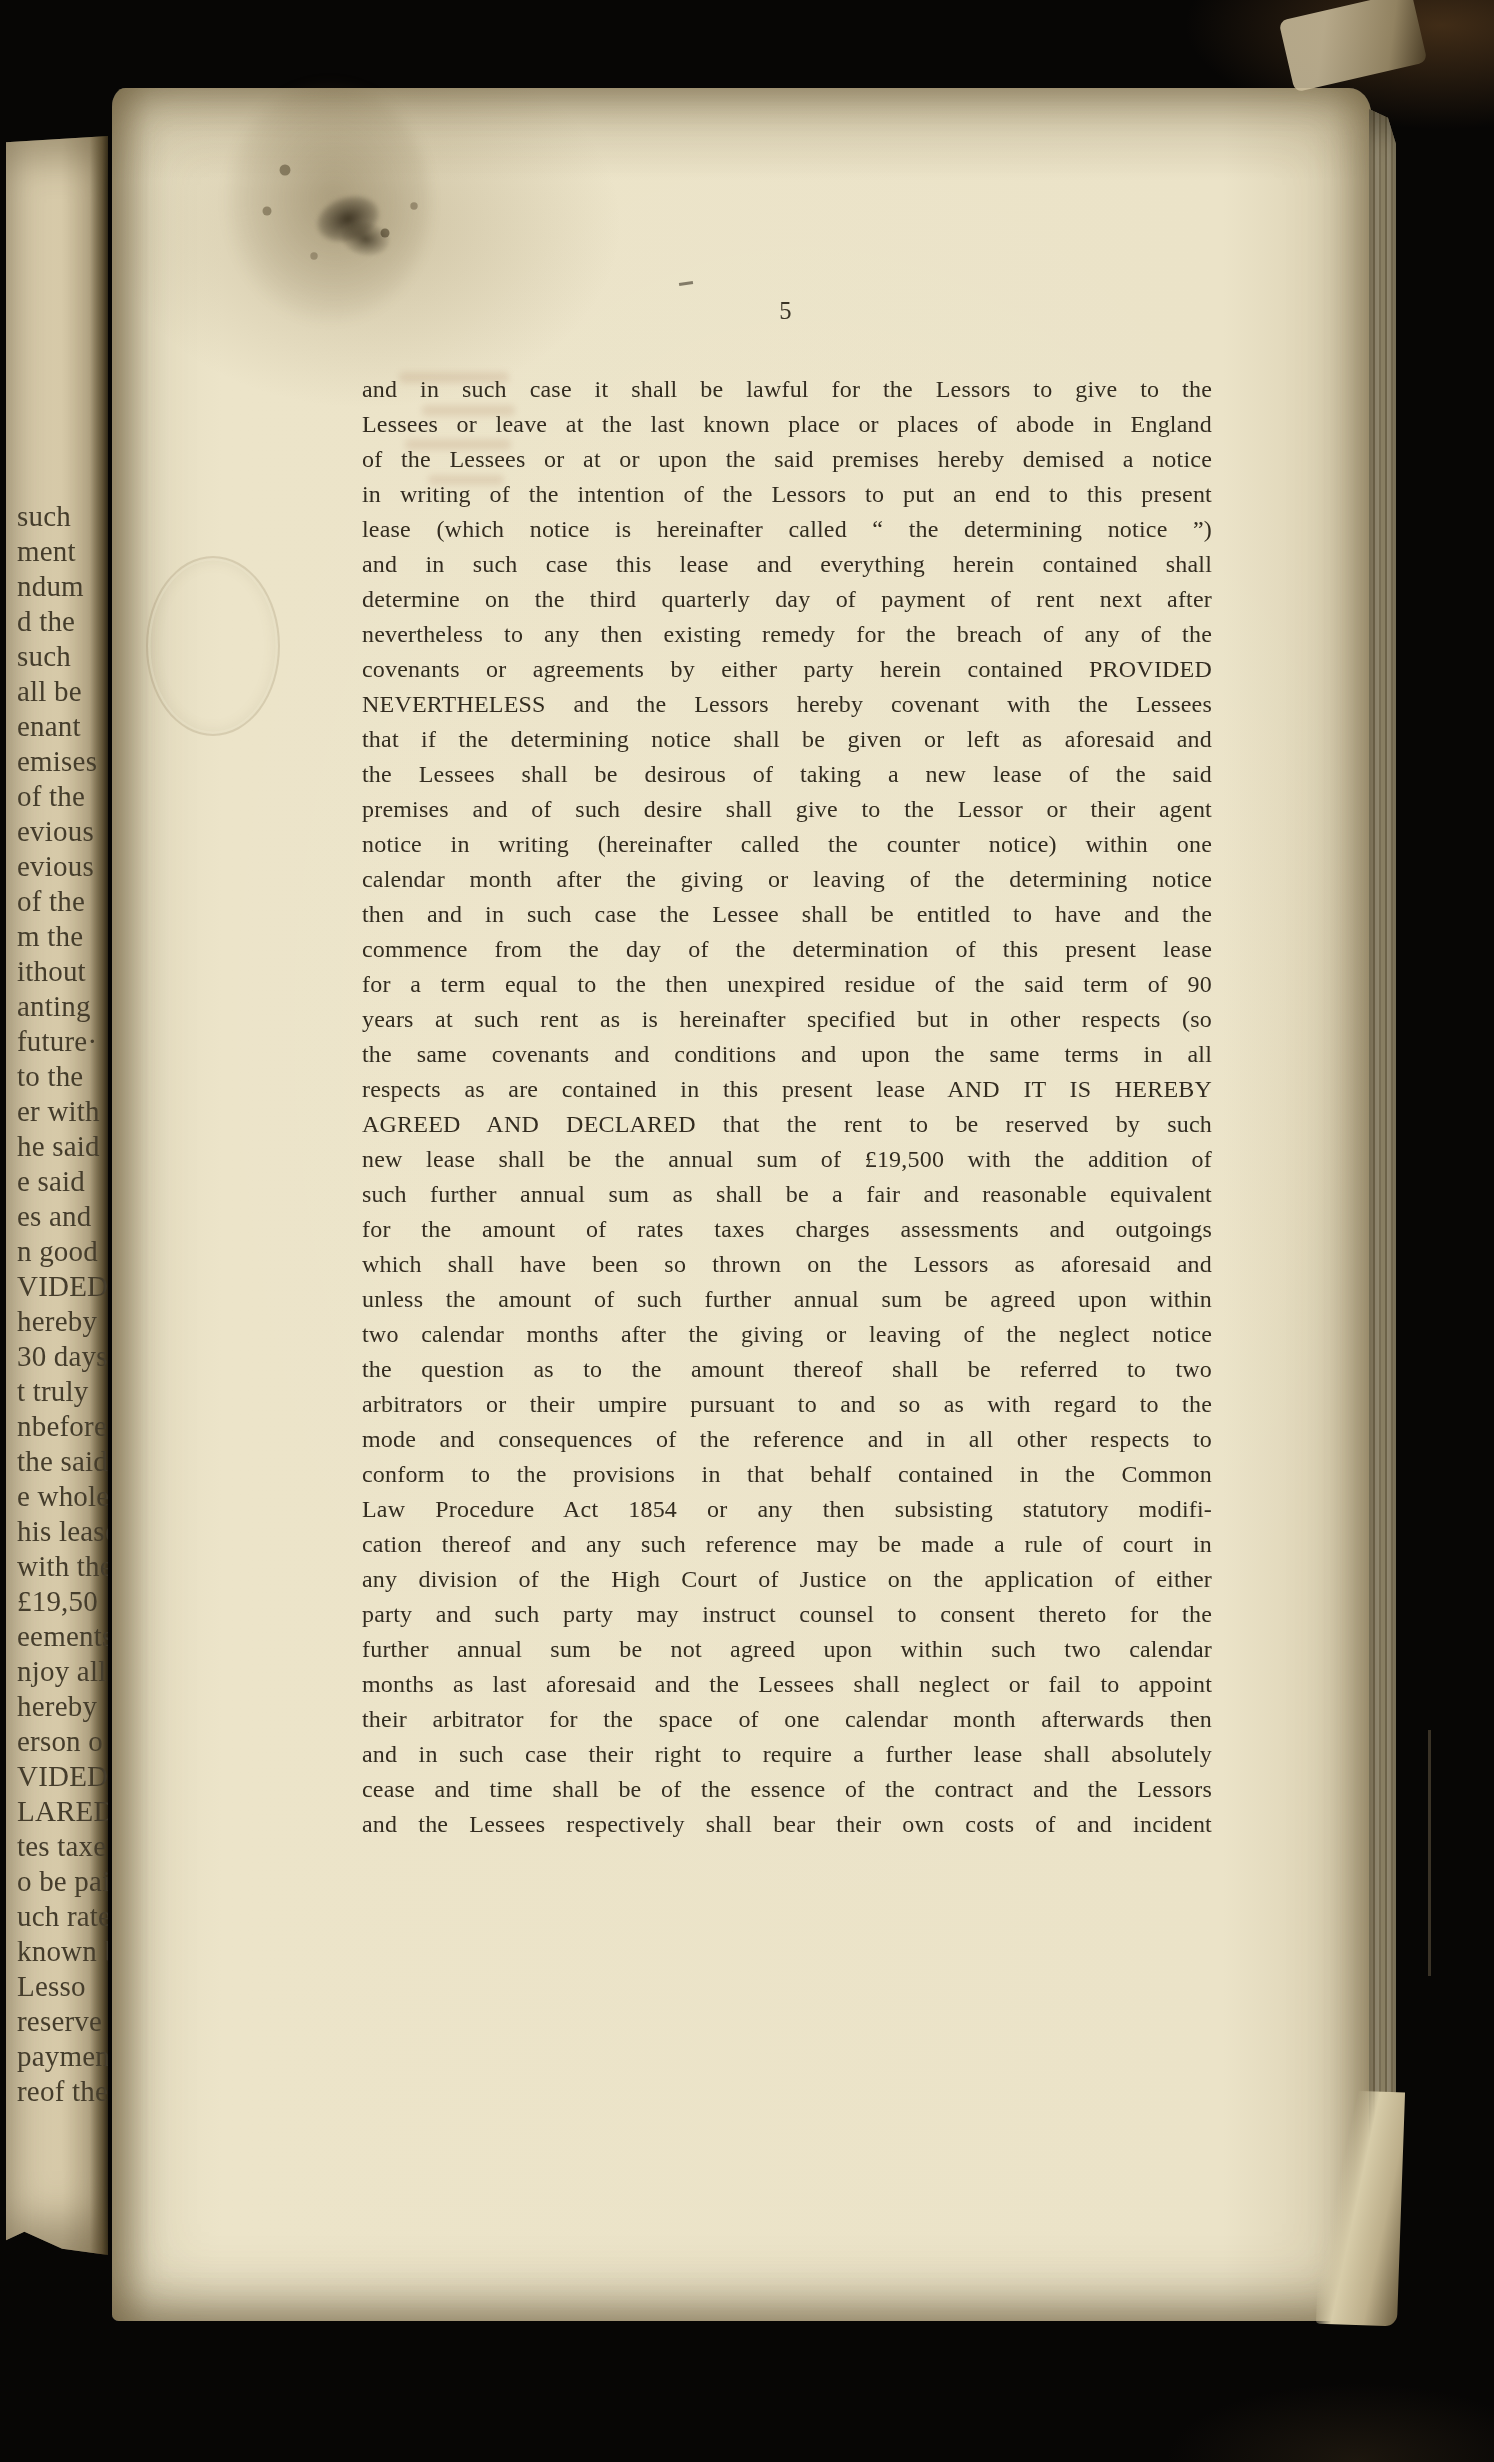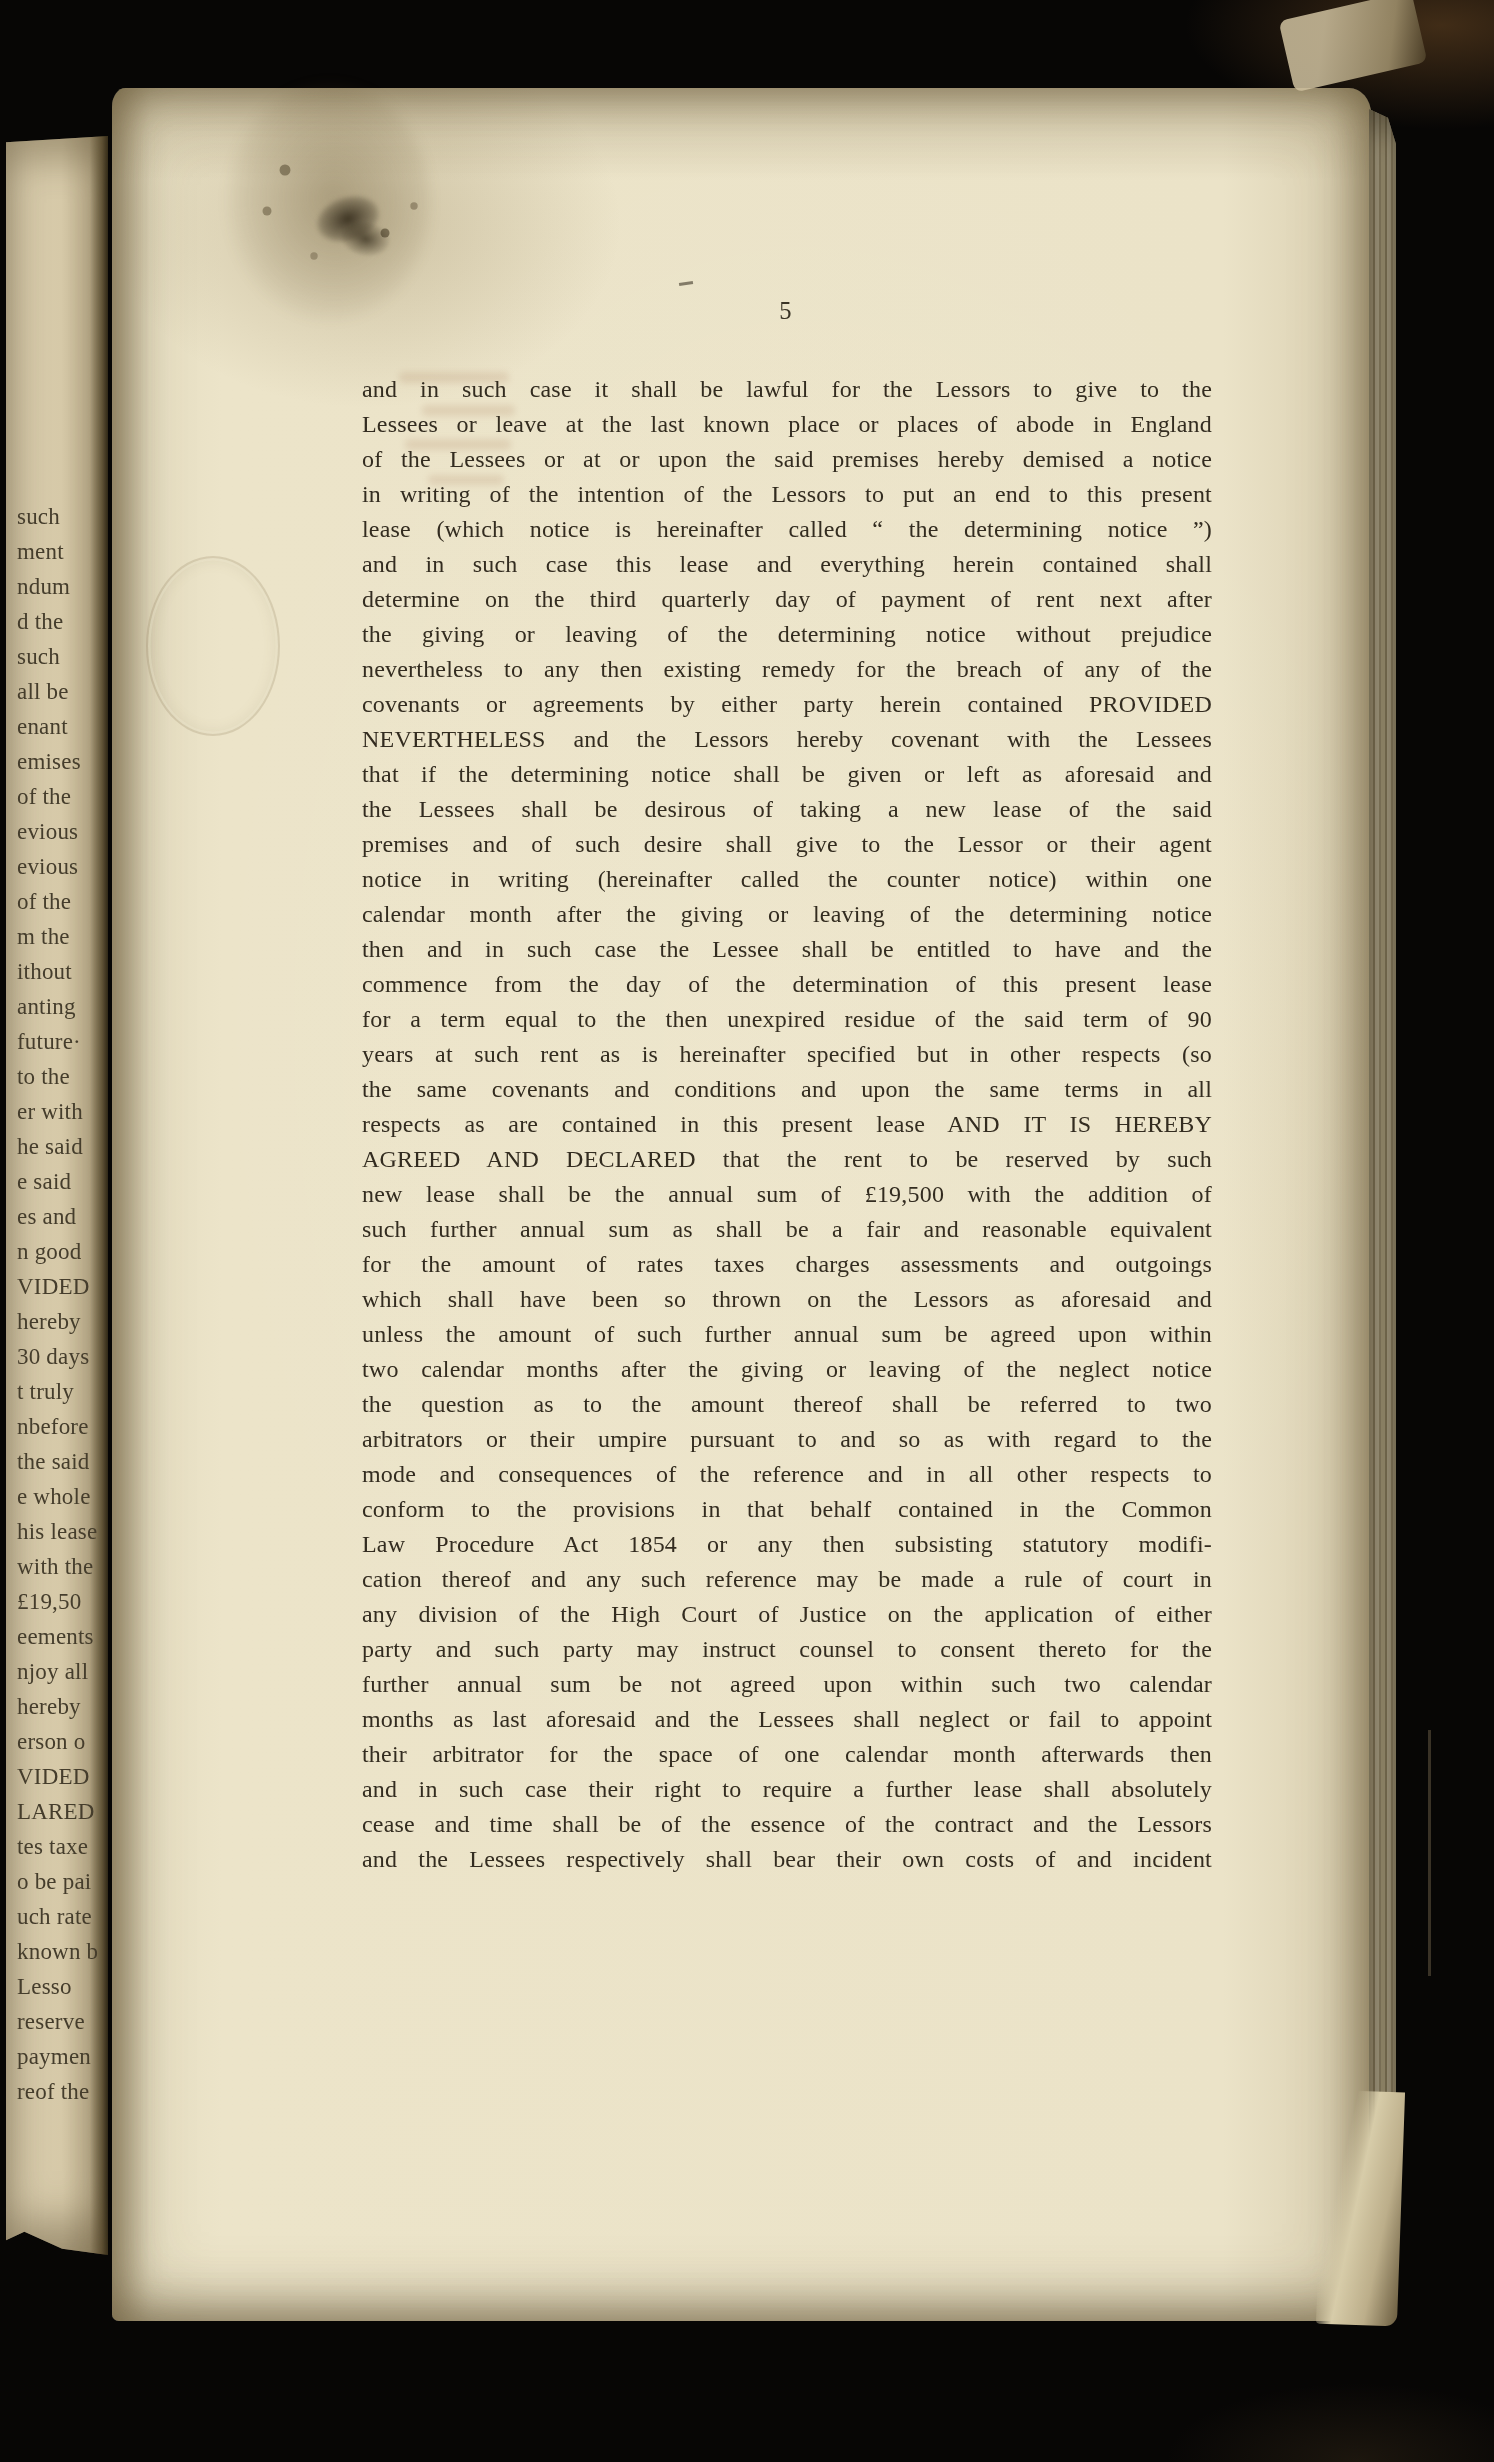--- a/index.html
+++ b/index.html
@@ -19,21 +19,21 @@
 
   
   .prev-strip {
     position:absolute; left:6px; top:136px; width:102px; height:2119px;
     background:linear-gradient(to right,#d9cdae 0%,#d6c9a8 55%,#bcae8d 82%,#6b5e41 94%,#241f12 100%);
     clip-path:polygon(0 0.3%, 100% 0, 100% 100%, 55% 99.7%, 18% 98.9%, 0 99.3%);
     box-shadow:inset 0 25.4px 34px rgba(80,66,38,0.35), inset 0 -34px 42px rgba(80,66,38,0.4);
   }
   .fragments {
     position:absolute; left:11px; top:363px; width:95px;
-    font-size:23px; line-height:35px; color:#453d2c;
+    font-size:29px; line-height:35px; color:#453d2c;
     overflow:hidden; letter-spacing:0.2px;
   }
   .margin-fragment { white-space:nowrap; }
 
   
   .page {
     position:absolute; left:112px; top:88px; width:1259px; height:2233px;
     background:
       linear-gradient(to bottom, rgba(118,98,58,0.22), rgba(118,98,58,0) 93px),
       radial-gradient(ellipse 365px 263px at 254px 136px, rgba(118,96,54,0.26), transparent 70%),
@@ -209,21 +209,20 @@
   <div class="page-number">5</div>
 
   <div class="body-text">
       <div class="text-line">and in such case it shall be lawful for the Lessors to give to the</div>
       <div class="text-line">Lessees or leave at the last known place or places of abode in England</div>
       <div class="text-line">of the Lessees or at or upon the said premises hereby demised a notice</div>
       <div class="text-line">in writing of the intention of the Lessors to put an end to this present</div>
       <div class="text-line">lease (which notice is hereinafter called “ the determining notice ”)</div>
       <div class="text-line">and in such case this lease and everything herein contained shall</div>
       <div class="text-line">determine on the third quarterly day of payment of rent next after</div>
-      <div class="text-line">the giving or leaving of the determining notice without prejudice</div>
       <div class="text-line">nevertheless to any then existing remedy for the breach of any of the</div>
       <div class="text-line">covenants or agreements by either party herein contained PROVIDED</div>
       <div class="text-line">NEVERTHELESS and the Lessors hereby covenant with the Lessees</div>
       <div class="text-line">that if the determining notice shall be given or left as aforesaid and</div>
       <div class="text-line">the Lessees shall be desirous of taking a new lease of the said</div>
       <div class="text-line">premises and of such desire shall give to the Lessor or their agent</div>
       <div class="text-line">notice in writing (hereinafter called the counter notice) within one</div>
       <div class="text-line">calendar month after the giving or leaving of the determining notice</div>
       <div class="text-line">then and in such case the Lessee shall be entitled to have and the</div>
       <div class="text-line">commence from the day of the determination of this present lease</div>

